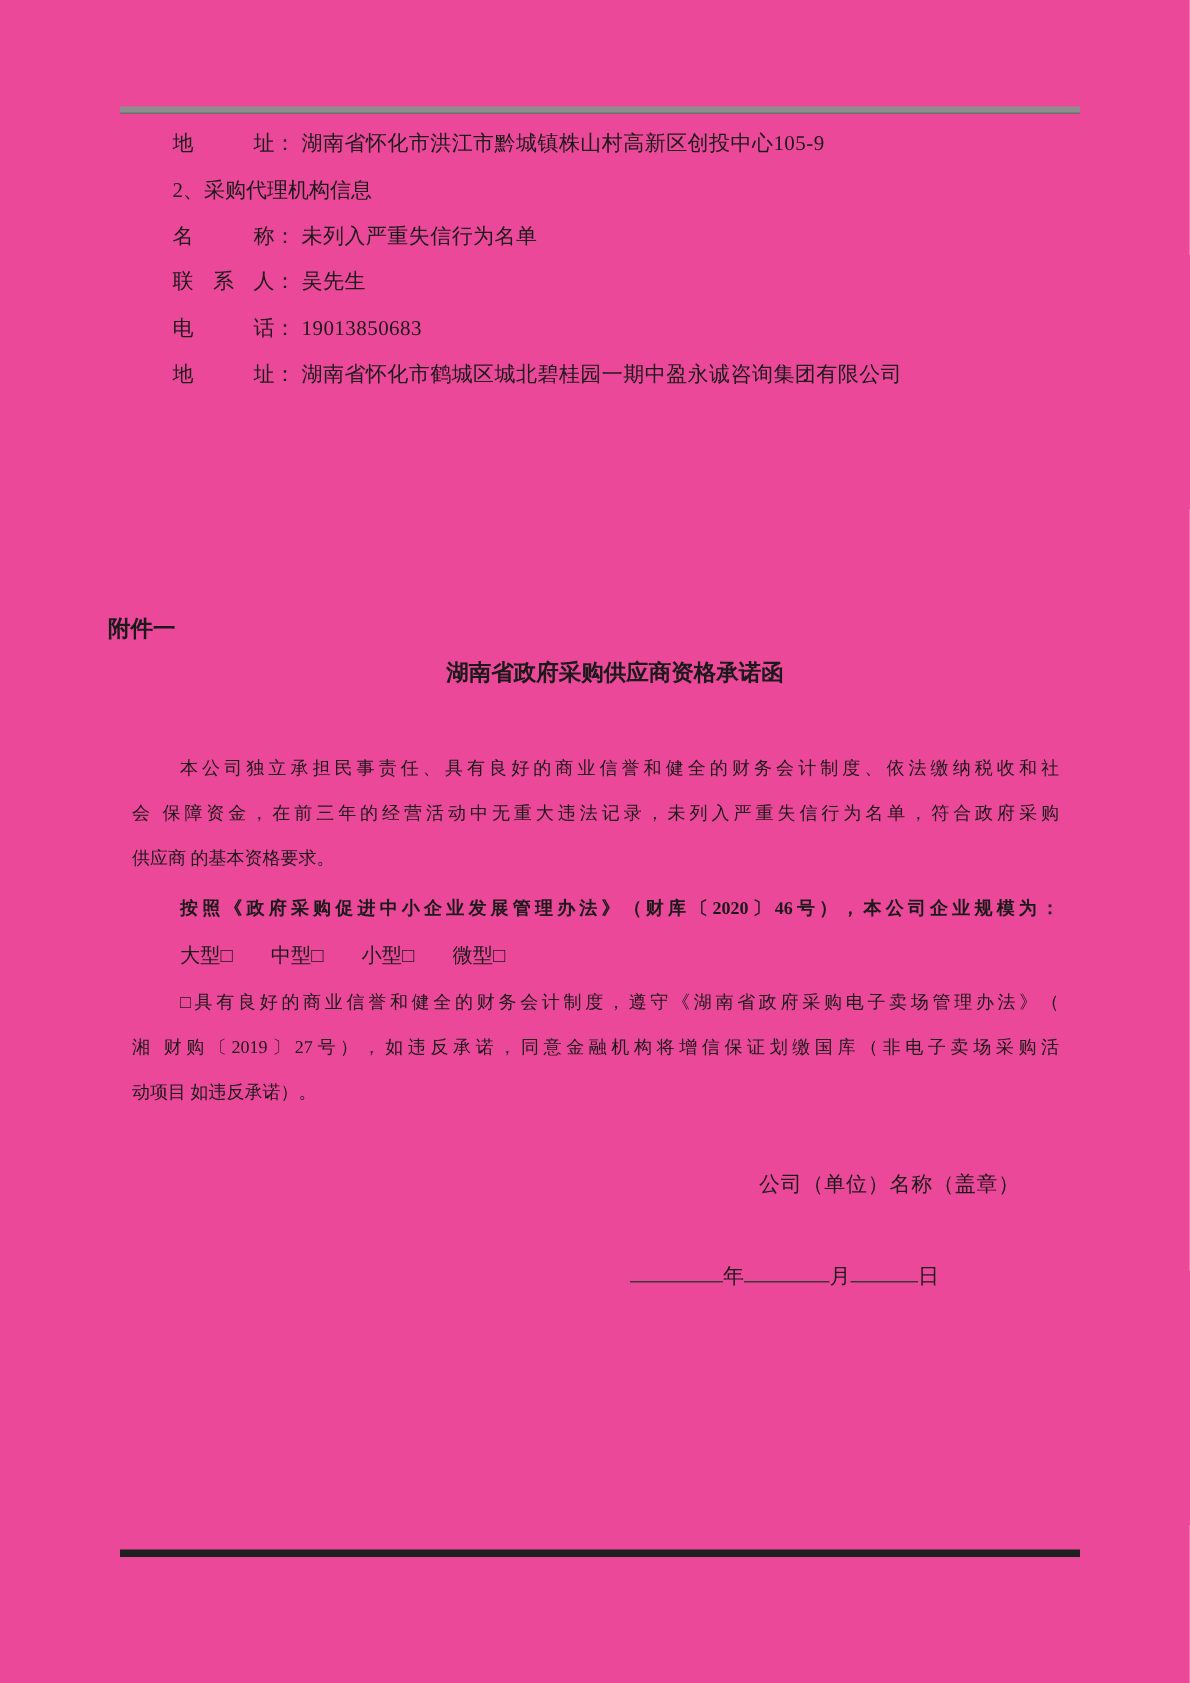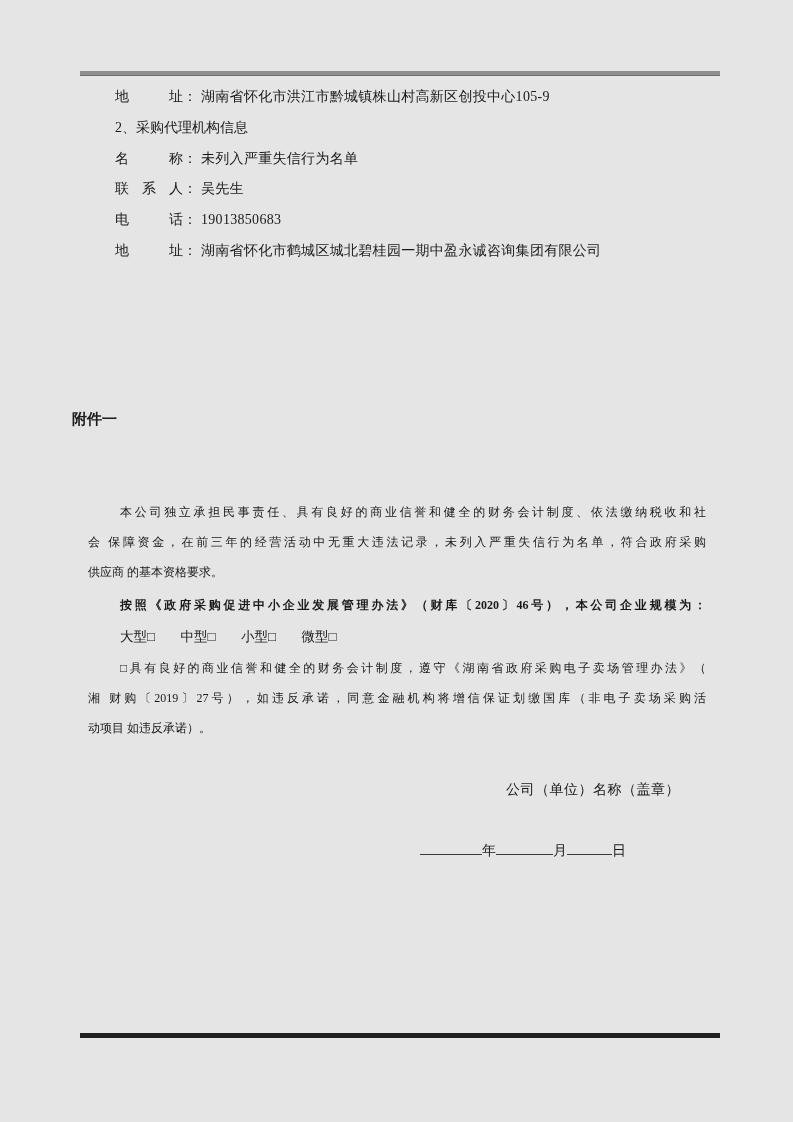--- a/index.html
+++ b/index.html
@@ -2,21 +2,21 @@
 <html><head>
 <meta charset="utf-8">
 <style>
   html, body { margin: 0; padding: 0; }
   body {
     width: 793px; height: 1122px;
     background: #ffffff;
     font-family: "Liberation Serif", "DejaVu Serif", serif;
     color: #1a1a1a;
   }
-  .page { position: relative; width: 793px; height: 1122px; background: #e5e5e5; overflow: hidden; }
+  .page { position: relative; width: 793px; height: 1122px; background: #ec4899; overflow: hidden; }
 
   .top-rule {
     position: absolute; left: 80px; top: 71px; width: 640px; height: 4px;
     border-bottom: 1px solid #6e6e6e;
   }
   .bottom-rule {
     position: absolute; left: 80px; top: 1033px; width: 640px; height: 5px;
   }
 
   .contact-block {
@@ -102,20 +102,21 @@
     <div class="contact-row">
       <span class="contact-label">电话</span><span class="contact-sep">：</span><span class="contact-value">19013850683</span>
     </div>
     <div class="contact-row">
       <span class="contact-label">地址</span><span class="contact-sep">：</span><span class="contact-value">湖南省怀化市鹤城区城北碧桂园一期中盈永诚咨询集团有限公司</span>
     </div>
   </div>
 
   <div class="attachment-label">附件一</div>
 
+  <div class="doc-title">湖南省政府采购供应商资格承诺函</div>
 
   <div class="textblock p1">
     <div class="line indent">本公司独立承担民事责任、具有良好的商业信誉和健全的财务会计制度、依法缴纳税收和社</div>
     <div class="line">会 保障资金，在前三年的经营活动中无重大违法记录，未列入严重失信行为名单，符合政府采购</div>
     <div class="line last">供应商 的基本资格要求。</div>
   </div>
 
   <div class="textblock p2">
     <div class="line indent">按照《政府采购促进中小企业发展管理办法》（财库〔2020〕46号），本公司企业规模为：</div>
   </div>

